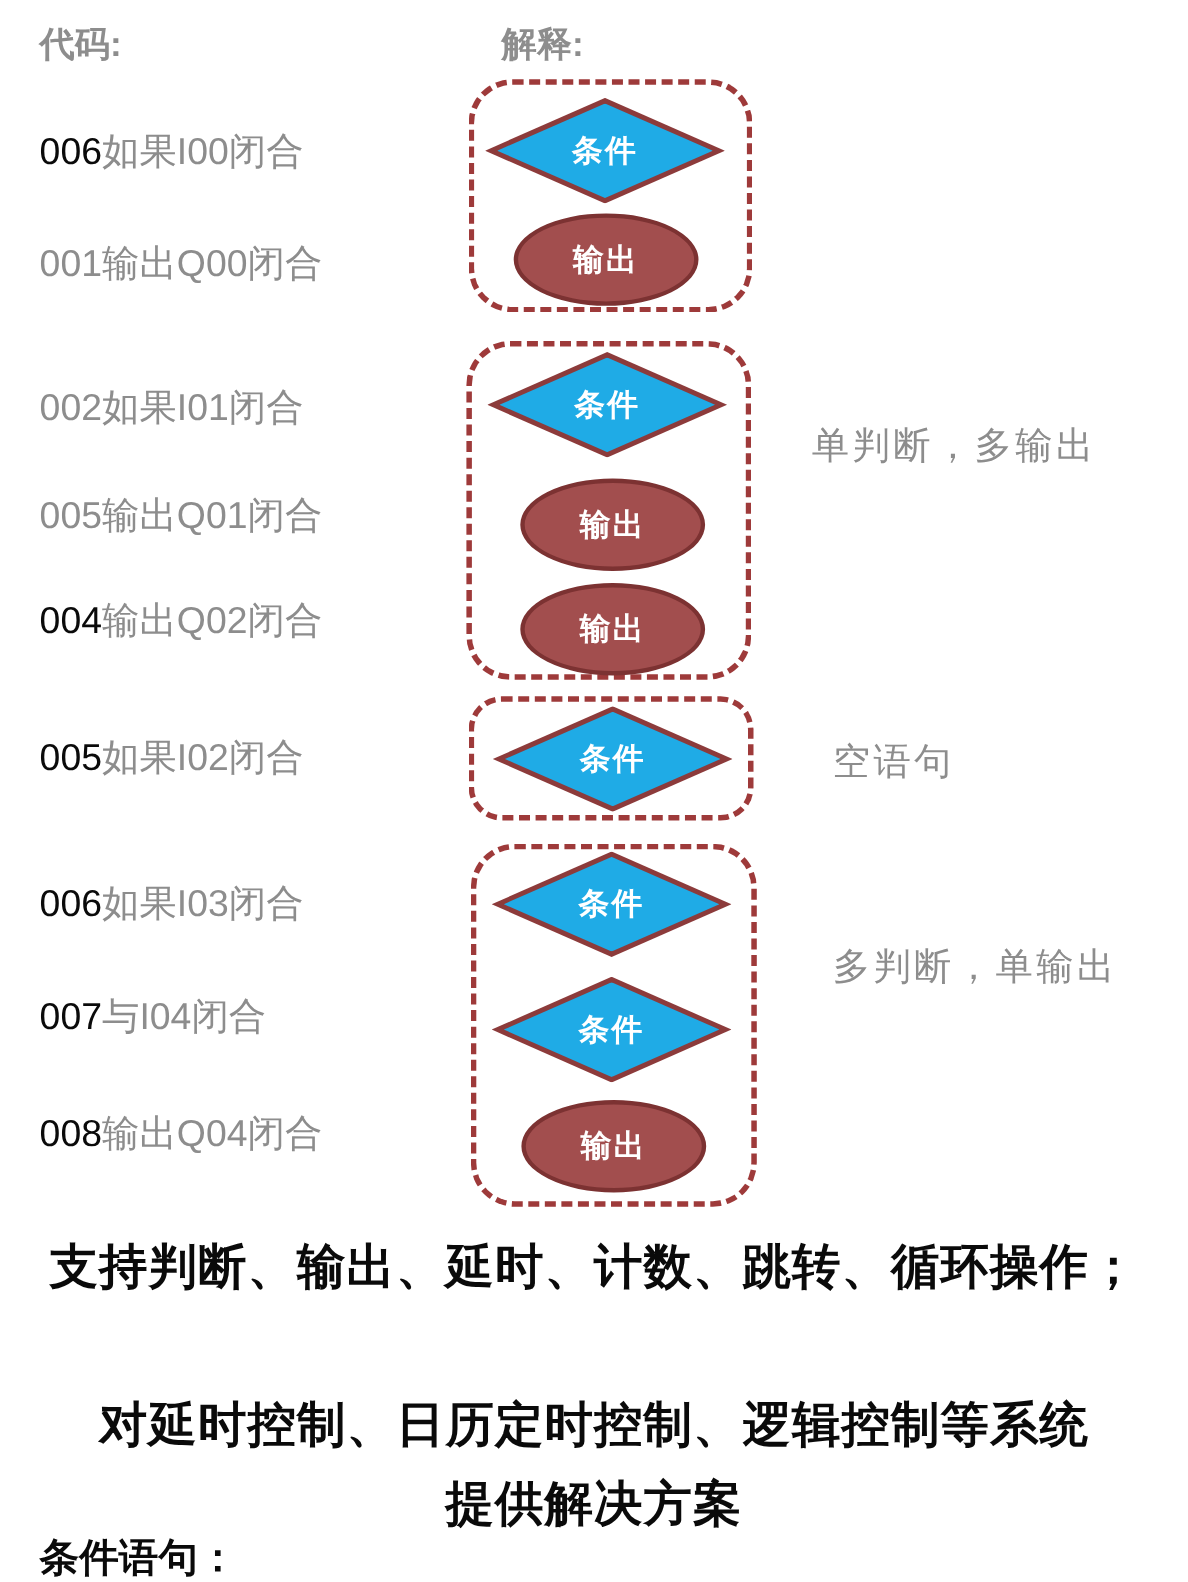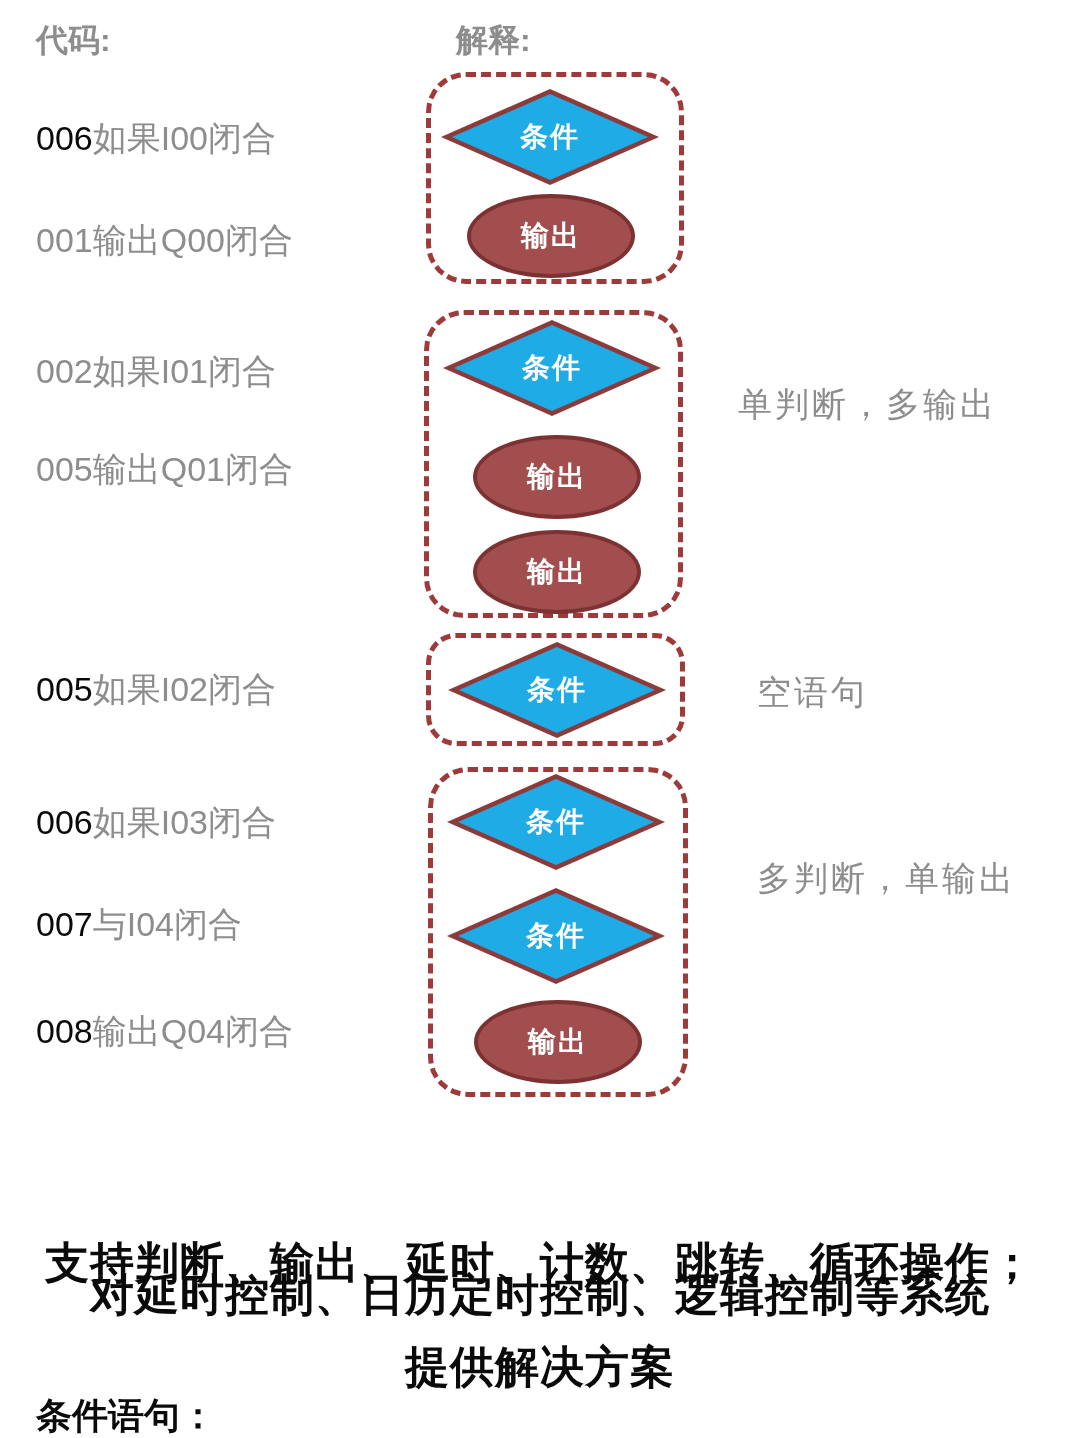--- a/index.html
+++ b/index.html
@@ -32,20 +32,21 @@
 
 <div class="canvas">
 
   <div class="hdr" style="left:36px;top:20px">代码:</div>
   <div class="hdr" style="left:456px;top:20px">解释:</div>
 
   <div class="code-line" style="top:117px"><span class="ln-num" data-dark="true">006</span><span>如果I00闭合</span></div>
   <div class="code-line" style="top:219px"><span class="ln-num" data-dark="false">001</span><span>输出Q00闭合</span></div>
   <div class="code-line" style="top:350px"><span class="ln-num" data-dark="false">002</span><span>如果I01闭合</span></div>
   <div class="code-line" style="top:448px"><span class="ln-num" data-dark="false">005</span><span>输出Q01闭合</span></div>
+  <div class="code-line" style="top:543px"><span class="ln-num" data-dark="true">004</span><span>输出Q02闭合</span></div>
   <div class="code-line" style="top:668px"><span class="ln-num" data-dark="true">005</span><span>如果I02闭合</span></div>
   <div class="code-line" style="top:801px"><span class="ln-num" data-dark="true">006</span><span>如果I03闭合</span></div>
   <div class="code-line" style="top:903px"><span class="ln-num" data-dark="true">007</span><span>与I04闭合</span></div>
   <div class="code-line" style="top:1010px"><span class="ln-num" data-dark="true">008</span><span>输出Q04闭合</span></div>
 
   <div class="group" style="left:426px;top:72px;width:258px;height:212px">
     <div class="diamond" style="left:10px;top:12px">
       <div class="d-outer"></div>
       <div class="d-inner"></div>
       <span class="shape-label">条件</span>
@@ -90,18 +91,18 @@
     </div>
     <div class="ellipse" style="left:41px;top:228px">
       <span class="shape-label">输出</span>
     </div>
   </div>
 
   <div class="annot" style="left:738px;top:382px">单判断，多输出</div>
   <div class="annot" style="left:757px;top:670px">空语句</div>
   <div class="annot" style="left:757px;top:856px">多判断，单输出</div>
 
-  <div class="footer-line" style="top:1234px">支持判断、输出、延时、计数、跳转、循环操作；</div>
+  <div class="footer-line" style="top:1122px">支持判断、输出、延时、计数、跳转、循环操作；</div>
   <div class="footer-line" style="top:1266px">对延时控制、日历定时控制、逻辑控制等系统</div>
   <div class="footer-line" style="top:1338px">提供解决方案</div>
   <div class="footer-small" style="left:36px;top:1392px">条件语句：</div>
 
 </div>
 
 </body></html>

